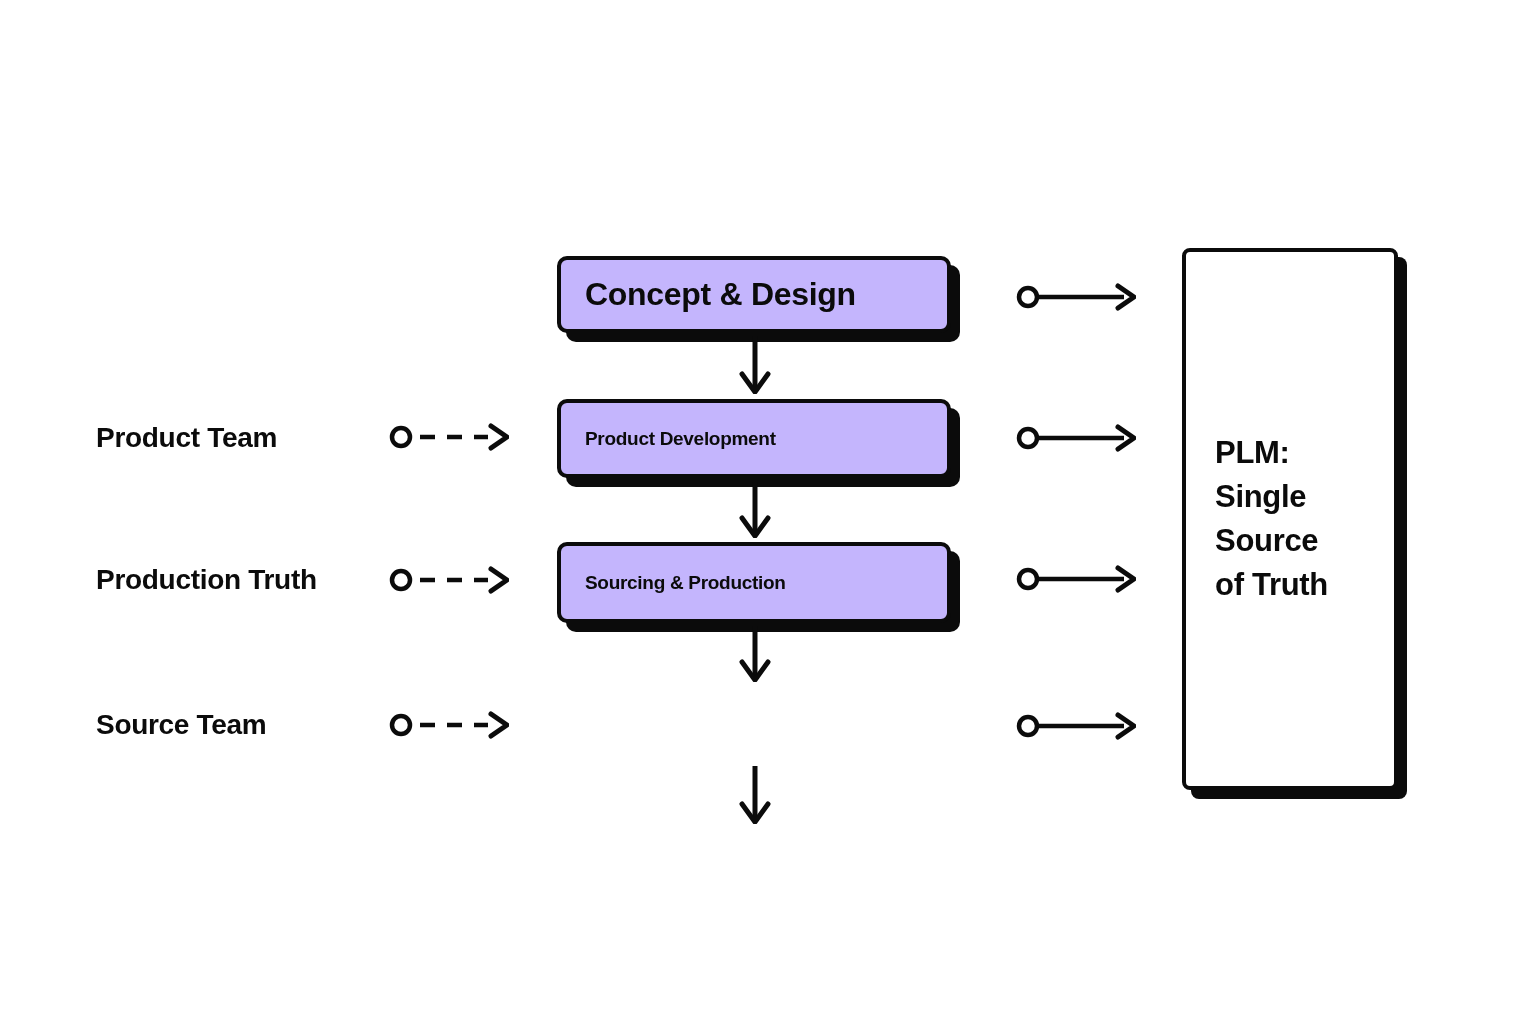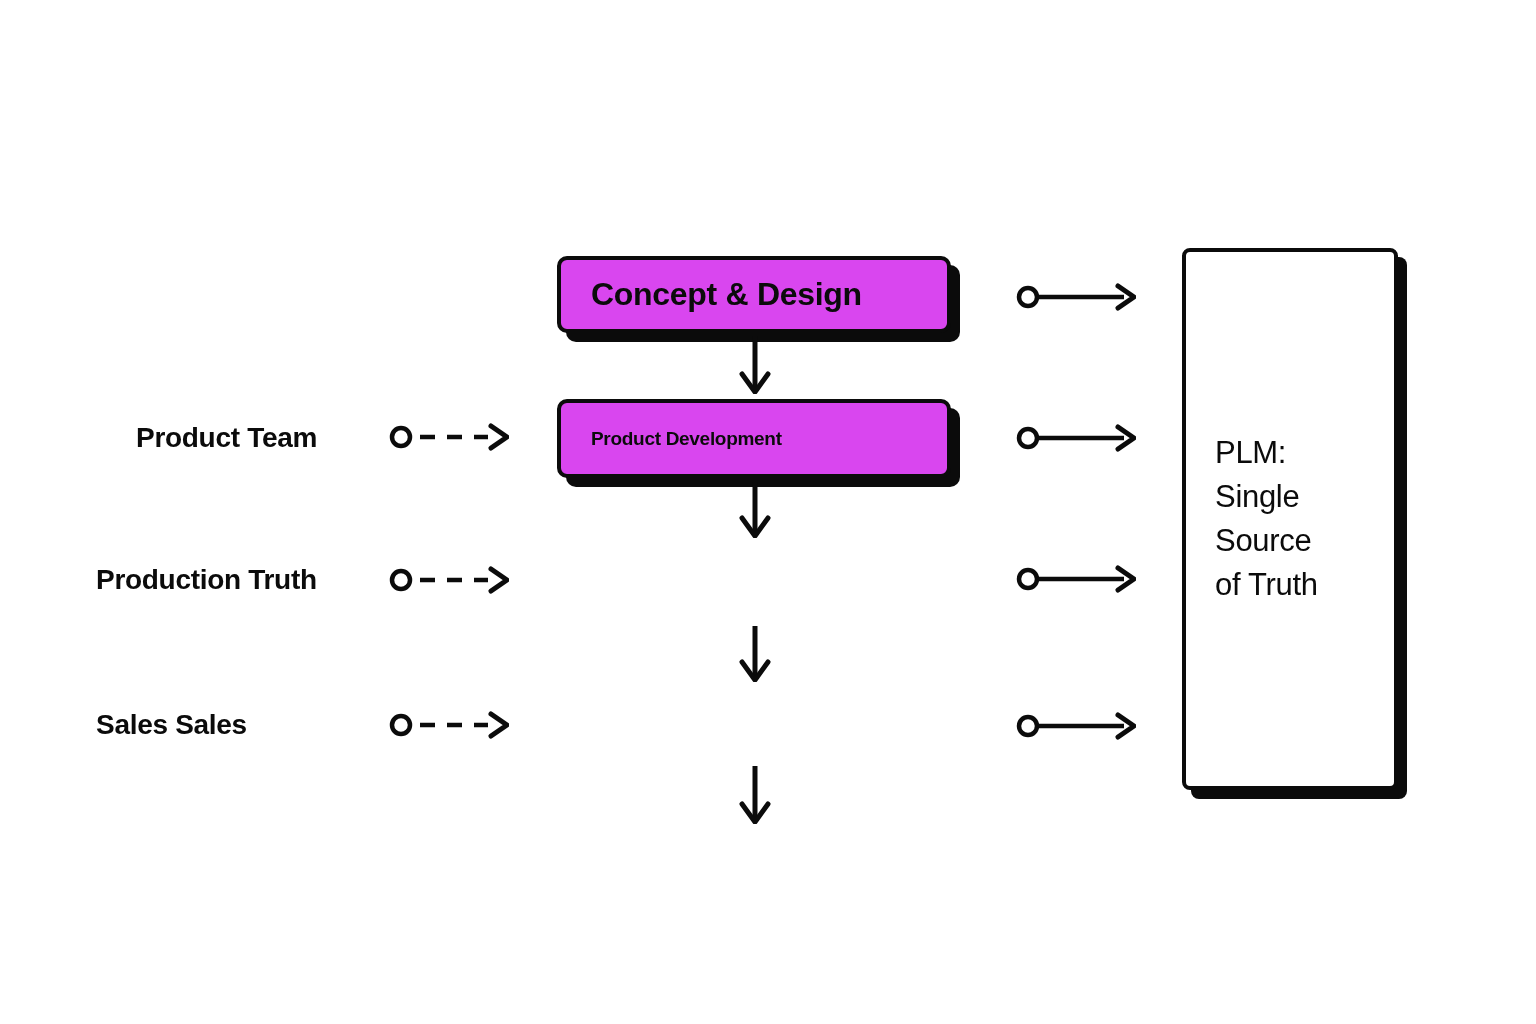--- a/index.html
+++ b/index.html
@@ -15,27 +15,27 @@
     background: #ffffff;
     overflow: hidden;
     color: #0b0b0b;
   }
   
   .stage-box {
     position: absolute;
     left: 557px;
     width: 394px;
     box-sizing: border-box;
-    background: #d946ef;
+    background: #c4b5fd;
     border: 4px solid #0b0b0b;
     border-radius: 10px;
     box-shadow: 9px 9px 0 0 #0b0b0b;
     display: flex;
     align-items: center;
-    padding-left: 30px;
+    padding-left: 24px;
   }
   .stage-box .stage-text {
     font-weight: 700;
     letter-spacing: -0.3px;
     white-space: nowrap;
   }
   .stage-large .stage-text { font-size: 32px; }
   .stage-medium .stage-text { font-size: 19px; }
   #stage-0 { top: 256px; height: 77px; }
   #stage-1 { top: 399px; height: 79px; }
@@ -44,21 +44,21 @@
   
   .team-label {
     position: absolute;
     left: 96px;
     transform: translateY(-50%);
     font-size: 28px;
     font-weight: 700;
     letter-spacing: -0.3px;
     white-space: nowrap;
   }
-  #team-0 { top: 438px; margin-left: 40px; }
+  #team-0 { top: 438px; }
   #team-1 { top: 580px; }
   #team-2 { top: 725px; }
   
   .connector { position: absolute; display: block; }
   .h-connector { left: 389px; width: 120px; height: 32px; }
   #dash-0 { top: 421px; }
   #dash-1 { top: 564px; }
   #dash-2 { top: 709px; }
   .plm-connector { left: 1016px; width: 120px; height: 32px; }
   #solid-0 { top: 281px; }
@@ -82,33 +82,33 @@
     border: 4px solid #0b0b0b;
     border-radius: 8px;
     box-shadow: 9px 9px 0 0 #0b0b0b;
     display: flex;
     align-items: center;
     padding-left: 29px;
   }
   .plm-box .plm-text {
     font-size: 31px;
     line-height: 44px;
-    font-weight: 400;
+    font-weight: 700;
     letter-spacing: -0.3px;
     white-space: pre-line;
   }
 </style>
 </head>
 <body>
 
 <div class="canvas">
 
   <div class="team-label" id="team-0">Product Team</div>
   <div class="team-label" id="team-1">Production Truth</div>
-  <div class="team-label" id="team-2">Sales Sales</div>
+  <div class="team-label" id="team-2">Source Team</div>
 
   <svg class="connector h-connector" id="dash-0" viewBox="0 0 120 32">
     <circle cx="12" cy="16" r="9" fill="#ffffff" stroke="#0b0b0b" stroke-width="4.5"></circle>
     <line x1="31" y1="16" x2="99" y2="16" stroke="#0b0b0b" stroke-width="4.5" stroke-dasharray="15 12"></line>
     <polyline points="102,5 118,16 102,27" fill="none" stroke="#0b0b0b" stroke-width="5" stroke-linecap="round" stroke-linejoin="round"></polyline>
   </svg>
   <svg class="connector h-connector" id="dash-1" viewBox="0 0 120 32">
     <circle cx="12" cy="16" r="9" fill="#ffffff" stroke="#0b0b0b" stroke-width="4.5"></circle>
     <line x1="31" y1="16" x2="99" y2="16" stroke="#0b0b0b" stroke-width="4.5" stroke-dasharray="15 12"></line>
     <polyline points="102,5 118,16 102,27" fill="none" stroke="#0b0b0b" stroke-width="5" stroke-linecap="round" stroke-linejoin="round"></polyline>
@@ -117,20 +117,23 @@
     <circle cx="12" cy="16" r="9" fill="#ffffff" stroke="#0b0b0b" stroke-width="4.5"></circle>
     <line x1="31" y1="16" x2="99" y2="16" stroke="#0b0b0b" stroke-width="4.5" stroke-dasharray="15 12"></line>
     <polyline points="102,5 118,16 102,27" fill="none" stroke="#0b0b0b" stroke-width="5" stroke-linecap="round" stroke-linejoin="round"></polyline>
   </svg>
 
   <div class="stage-box stage-large" id="stage-0">
     <span class="stage-text">Concept &amp; Design</span>
   </div>
   <div class="stage-box stage-medium" id="stage-1">
     <span class="stage-text">Product Development</span>
+  </div>
+  <div class="stage-box stage-medium" id="stage-2">
+    <span class="stage-text">Sourcing &amp; Production</span>
   </div>
 
   <svg class="connector v-connector" id="down-0" viewBox="0 0 40 58">
     <line x1="20" y1="0" x2="20" y2="52" stroke="#0b0b0b" stroke-width="5"></line>
     <polyline points="7,38 20,56 33,38" fill="none" stroke="#0b0b0b" stroke-width="5" stroke-linecap="round" stroke-linejoin="round"></polyline>
   </svg>
   <svg class="connector v-connector" id="down-1" viewBox="0 0 40 56">
     <line x1="20" y1="0" x2="20" y2="50" stroke="#0b0b0b" stroke-width="5"></line>
     <polyline points="7,36 20,54 33,36" fill="none" stroke="#0b0b0b" stroke-width="5" stroke-linecap="round" stroke-linejoin="round"></polyline>
   </svg>

